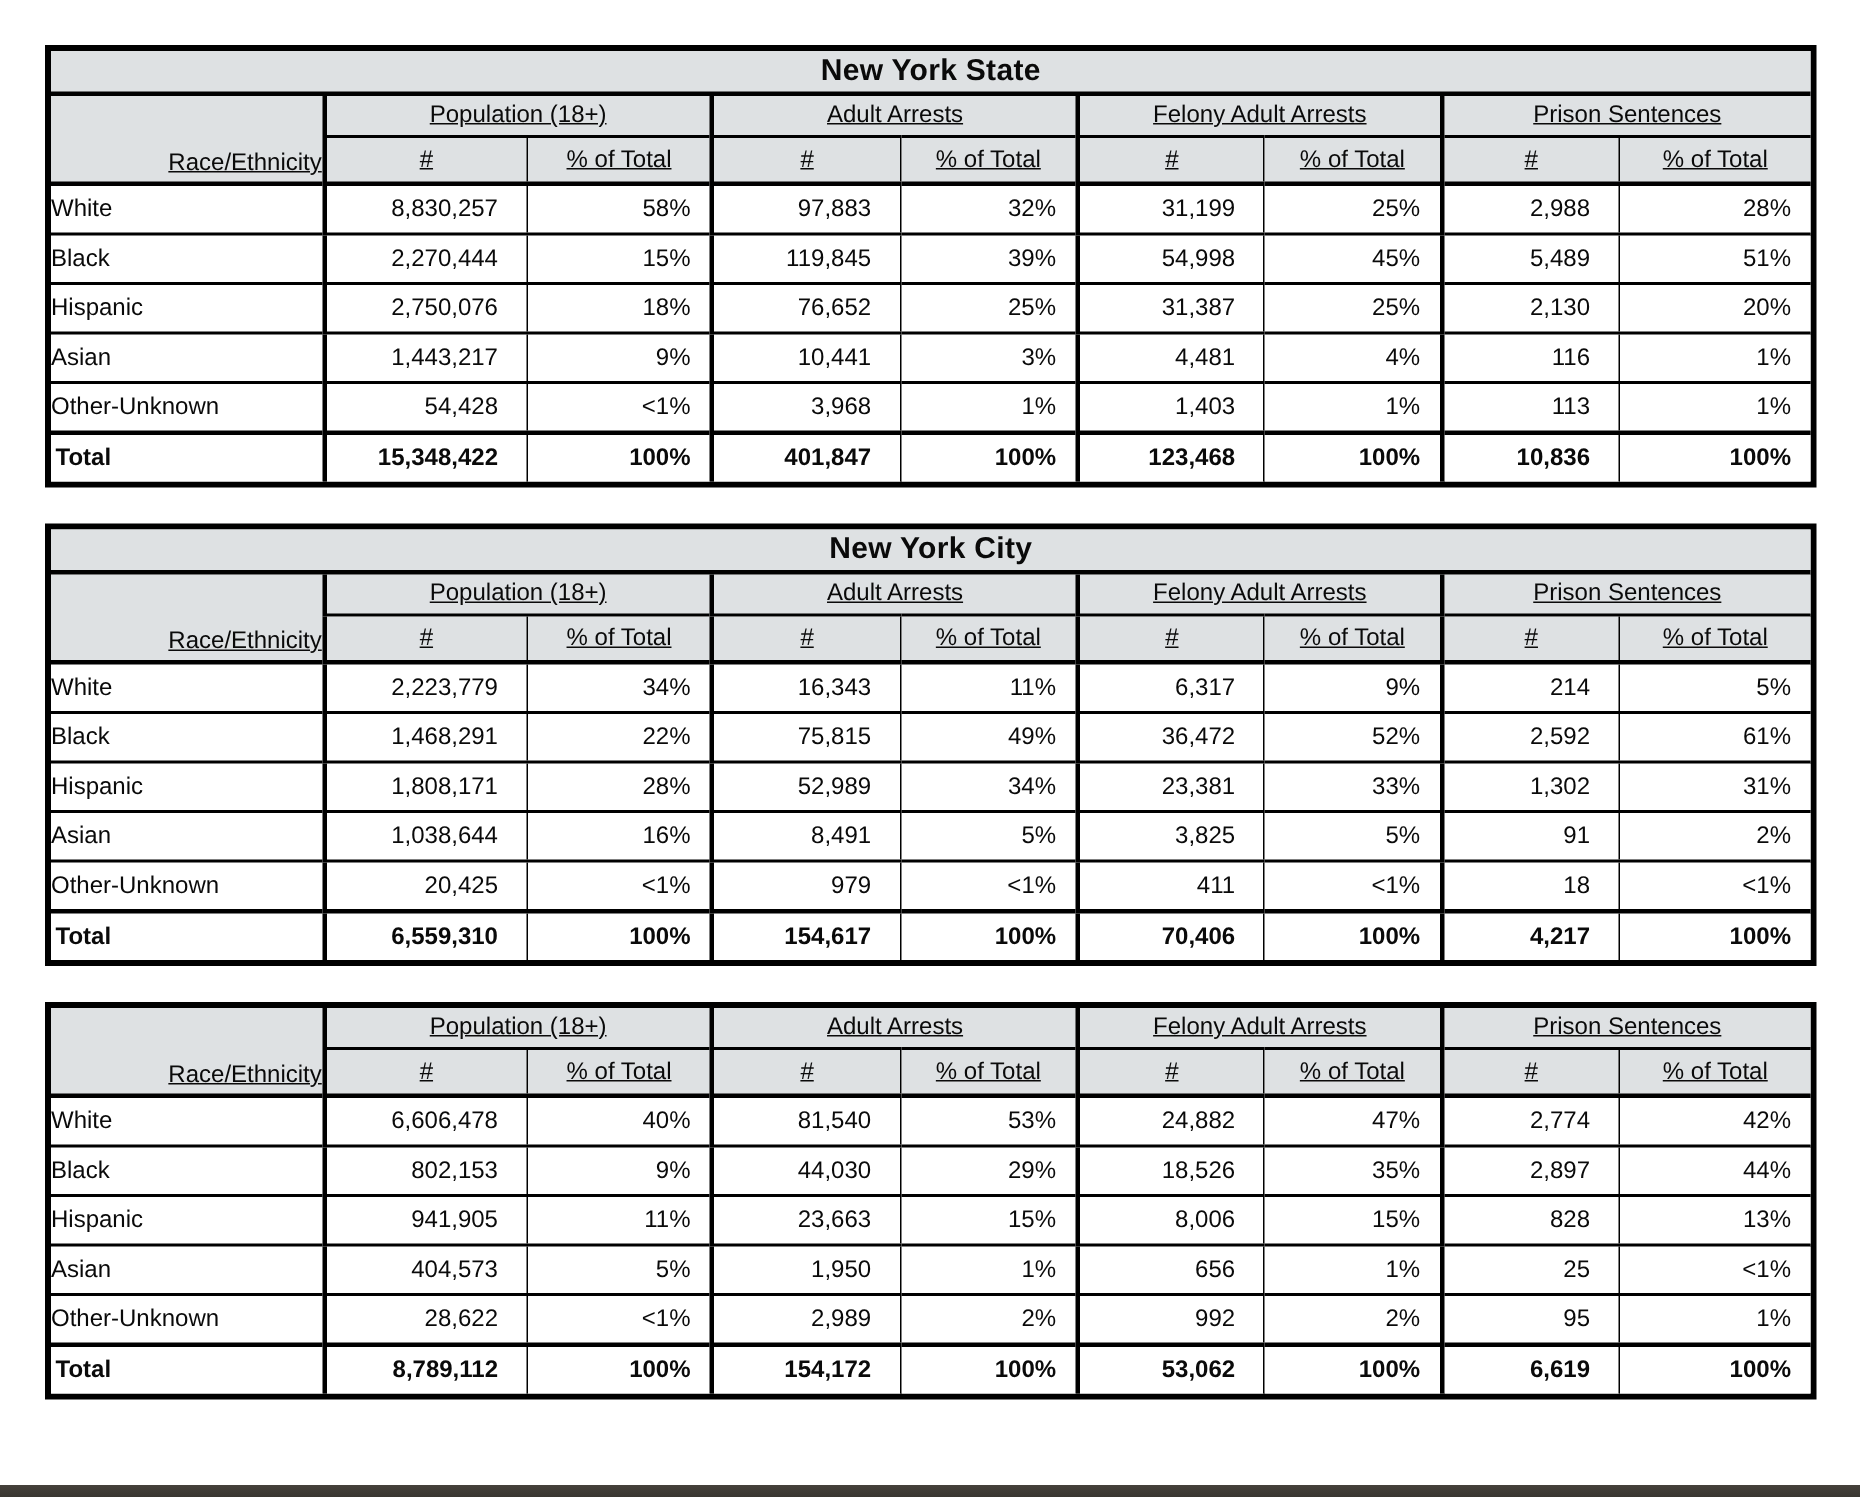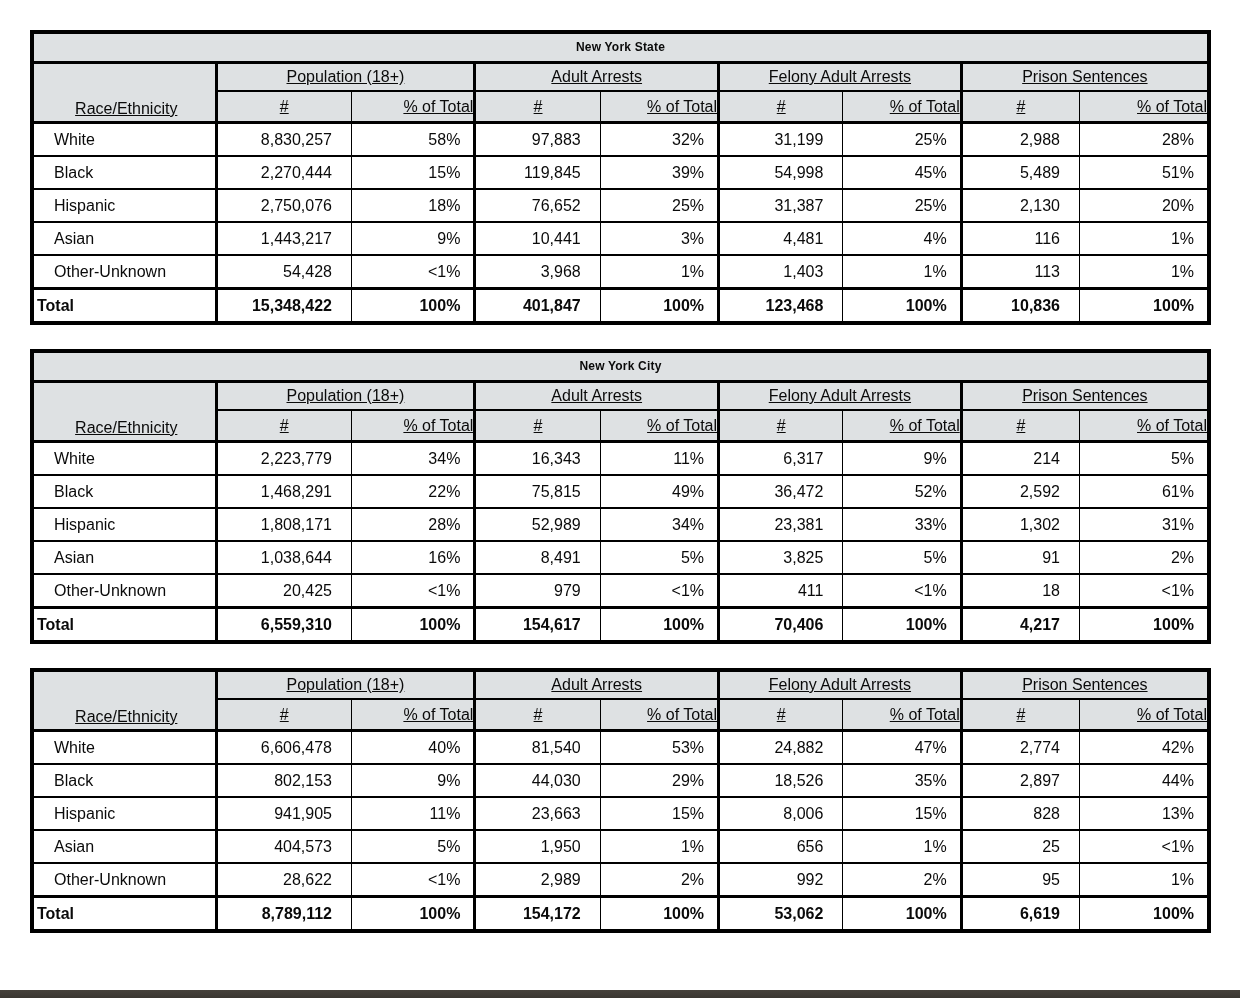--- a/index.html
+++ b/index.html
@@ -22,61 +22,61 @@
     border: 4px solid var(--border);
     box-sizing: border-box;
     margin-bottom: 24px;
     background: #fff;
   }
   .tbl-title {
     background: var(--hdr-fill);
     border-bottom: 3px solid var(--border);
     height: 27px; line-height: 27px;
     text-align: center;
-    font-weight: bold; font-size: 12px;
+    font-weight: bold; font-size: 20px;
     letter-spacing: 0.2px;
   }
   table {
     border-collapse: collapse;
     table-layout: fixed;
     width: 100%;
   }
   th, td {
     padding: 0;
     font-size: 16px;
     font-weight: normal;
     overflow: hidden;
     white-space: nowrap;
   }
   thead th { background: var(--hdr-fill); text-decoration: underline; }
   th.race-head {
-    text-align: center;
+    text-align: right;
     vertical-align: bottom;
     padding: 0 0 3px 4px;
   }
   tr.group-row th.group {
     height: 26px;
     text-align: center;
     border-left: 3px solid var(--border);
   }
   tr.sub-row th {
     height: 29px;
     text-align: center;
     border-top: 2px solid var(--border);
   }
   tr.sub-row th.sub-num { border-left: 3px solid var(--border); }
-  tr.sub-row th.sub-pct { border-left: 1px solid var(--border); text-align: right; }
+  tr.sub-row th.sub-pct { border-left: 1px solid var(--border); }
 
   tbody td {
     height: 31px;
     border-top: 2px solid var(--border);
     background: #fff;
   }
   tbody tr:first-child td { border-top: 3px solid var(--border); }
-  td.race { text-align: left; padding-left: 20px; }
+  td.race { text-align: left; padding-left: 0; }
   td.num  { text-align: right; padding-right: 19px; border-left: 3px solid var(--border); }
   td.pct  { text-align: right; padding-right: 13px; border-left: 1px solid var(--border); }
   tr.total-row td { border-top: 3px solid var(--border); font-weight: bold; padding-left: 12px; }
   tr.total-row td.race { padding-left: 3px; margin-top: 45px; }
 
   .bottom-rule {
     position: absolute;
     left: 0; top: 990;
     top: 990px;
     width: 1240px; height: 8px;

